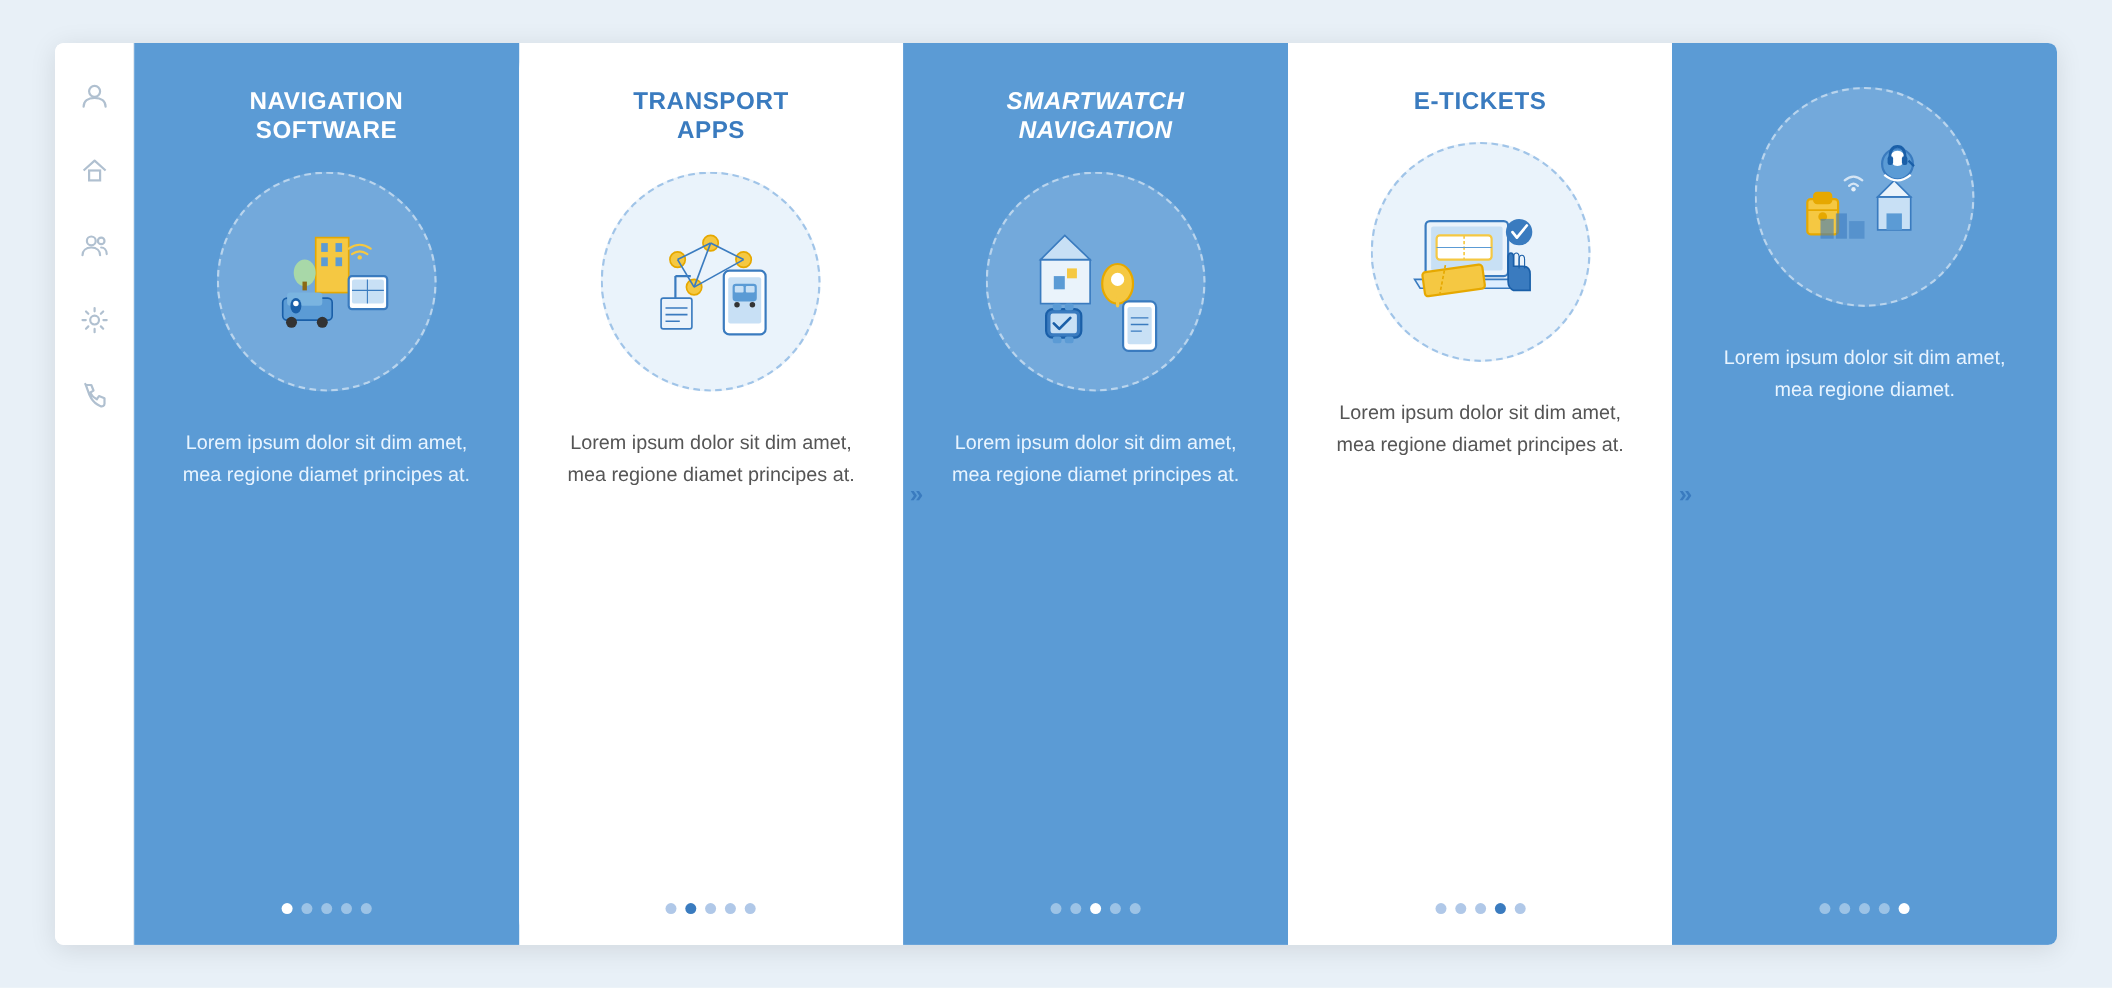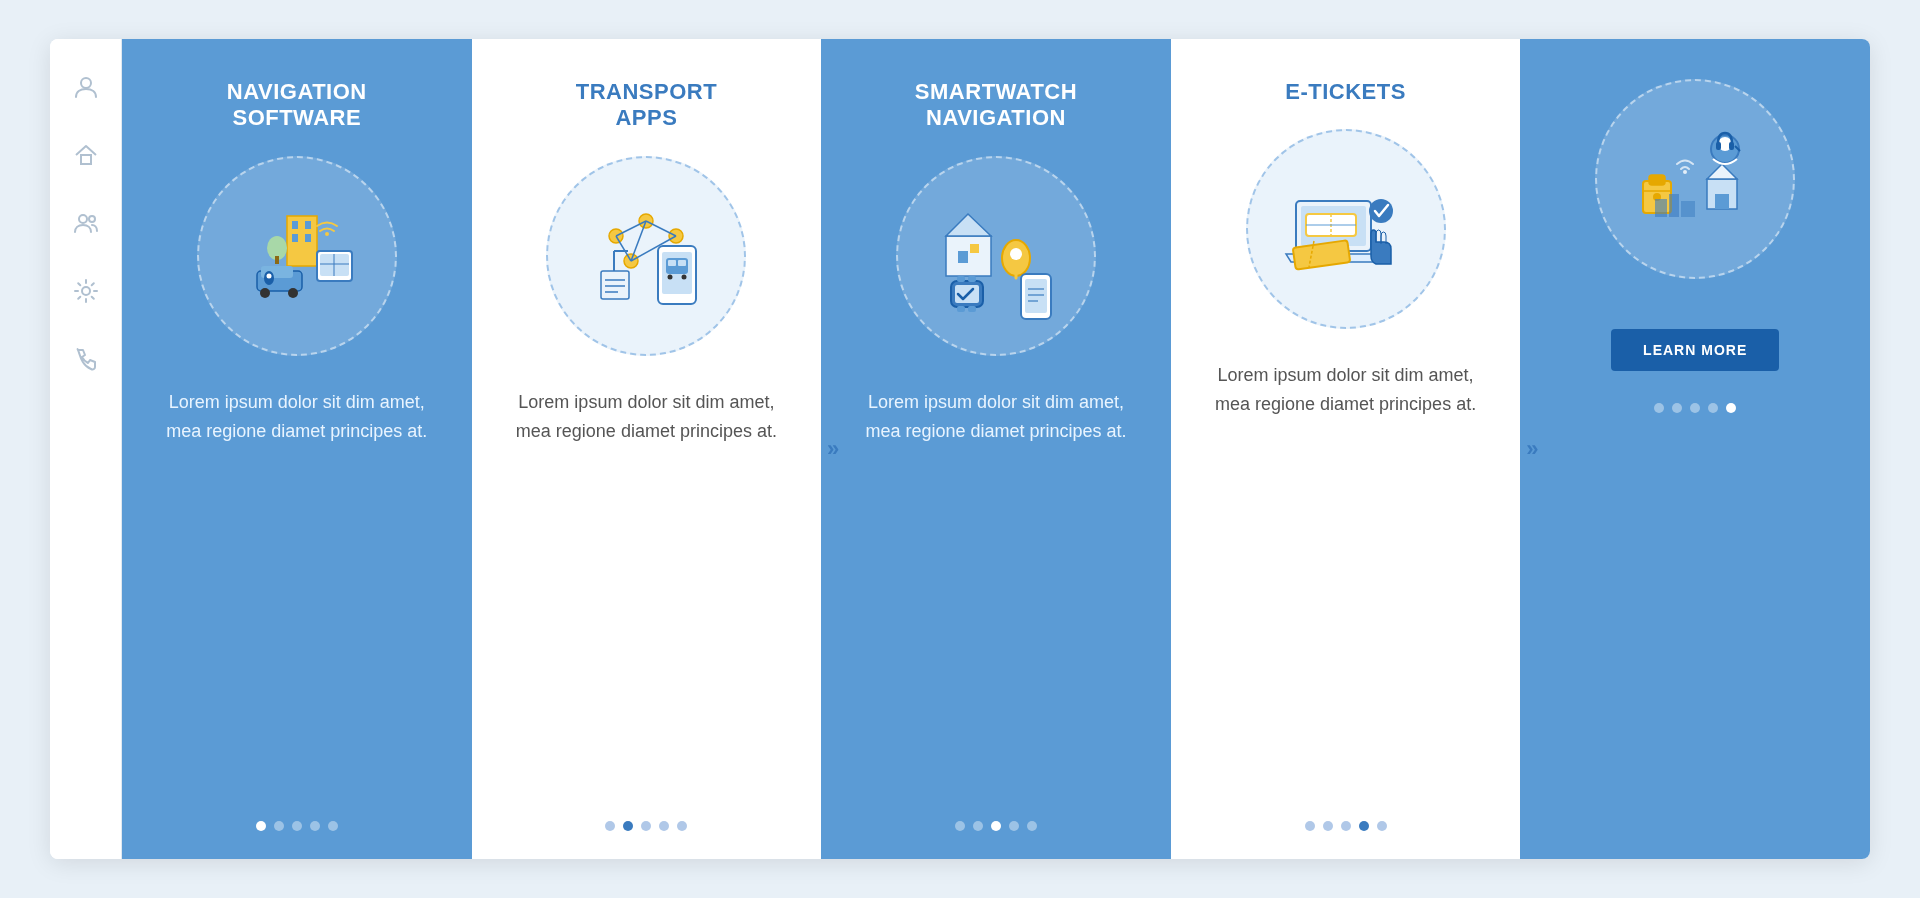--- a/index.html
+++ b/index.html
@@ -275,21 +275,21 @@
         <div class="dot"></div>
         <div class="dot active"></div>
         <div class="dot"></div>
         <div class="dot"></div>
         <div class="dot"></div>
       </div>
       <div class="arrow-divider" style="color:#3a7bbf;">»</div>
     </div>
 
     <div class="card blue" style="position:relative;">
-      <div class="card-title" style="white-space:pre-line;">SMARTWATCH
+      <div class="card-title" style="white-space:pre-line;font-style:italic;">SMARTWATCH
 NAVIGATION</div>
       <div class="card-illustration">
         <svg class="illus-svg" viewBox="0 0 140 140" fill="none" xmlns="http://www.w3.org/2000/svg">
 
           <rect x="20" y="50" width="45" height="40" fill="#eaf3fb" stroke="#3a7bbf" stroke-width="1.5"></rect>
           <polygon points="20,50 42,28 65,50" fill="#c8e0f5" stroke="#3a7bbf" stroke-width="1.5"></polygon>
           <rect x="32" y="65" width="10" height="12" fill="#5b9bd5"></rect>
           <rect x="44" y="58" width="9" height="9" fill="#f5c842"></rect>
 
           <ellipse cx="90" cy="72" rx="14" ry="18" fill="#f5c842" stroke="#e6a800" stroke-width="2"></ellipse>
@@ -384,21 +384,21 @@
 
           <path d="M52 55 Q60 48 68 55" stroke="rgba(255,255,255,0.7)" stroke-width="2" fill="none" stroke-linecap="round"></path>
           <path d="M56 60 Q60 56 64 60" stroke="rgba(255,255,255,0.7)" stroke-width="2" fill="none" stroke-linecap="round"></path>
           <circle cx="60" cy="63" r="2" fill="rgba(255,255,255,0.8)"></circle>
 
           <rect x="30" y="90" width="12" height="18" fill="#3a7bbf" opacity="0.6"></rect>
           <rect x="44" y="85" width="10" height="23" fill="#3a7bbf" opacity="0.6"></rect>
           <rect x="56" y="92" width="14" height="16" fill="#3a7bbf" opacity="0.5"></rect>
         </svg>
       </div>
-      <button class="learn-more-btn">LEARN MORE</button>
+      <div class="card-text">Lorem ipsum dolor sit dim amet, mea regione diamet.</div>
       <div class="card-dots">
         <div class="dot"></div>
         <div class="dot"></div>
         <div class="dot"></div>
         <div class="dot"></div>
         <div class="dot active"></div>
       </div>
     </div>
 
   </div>

